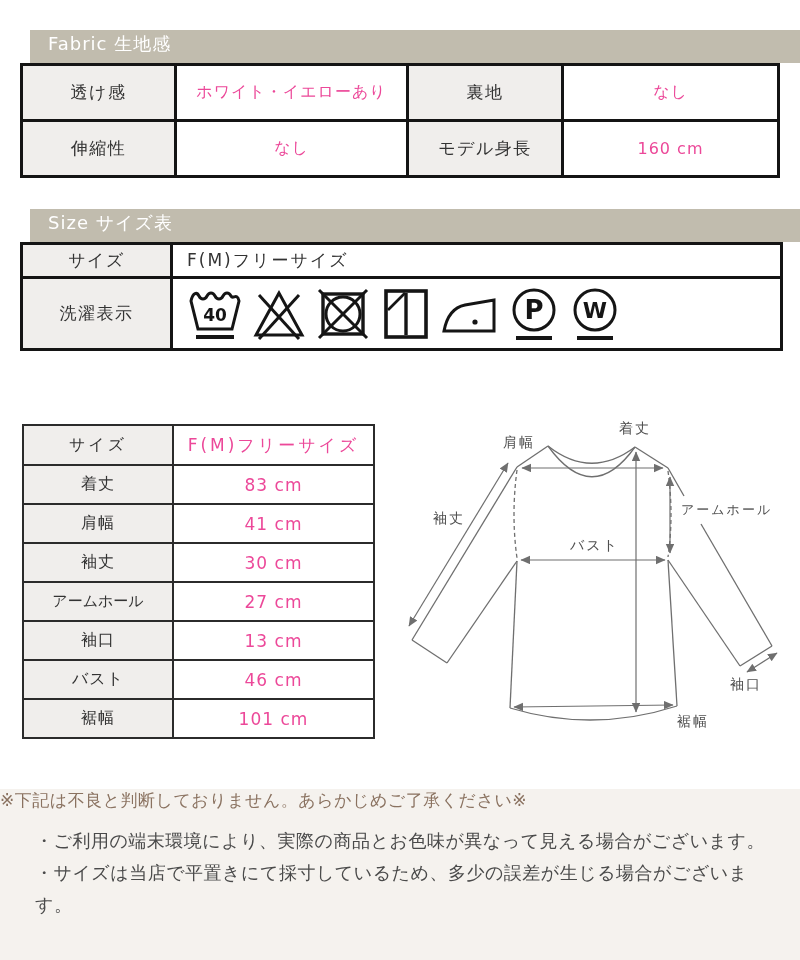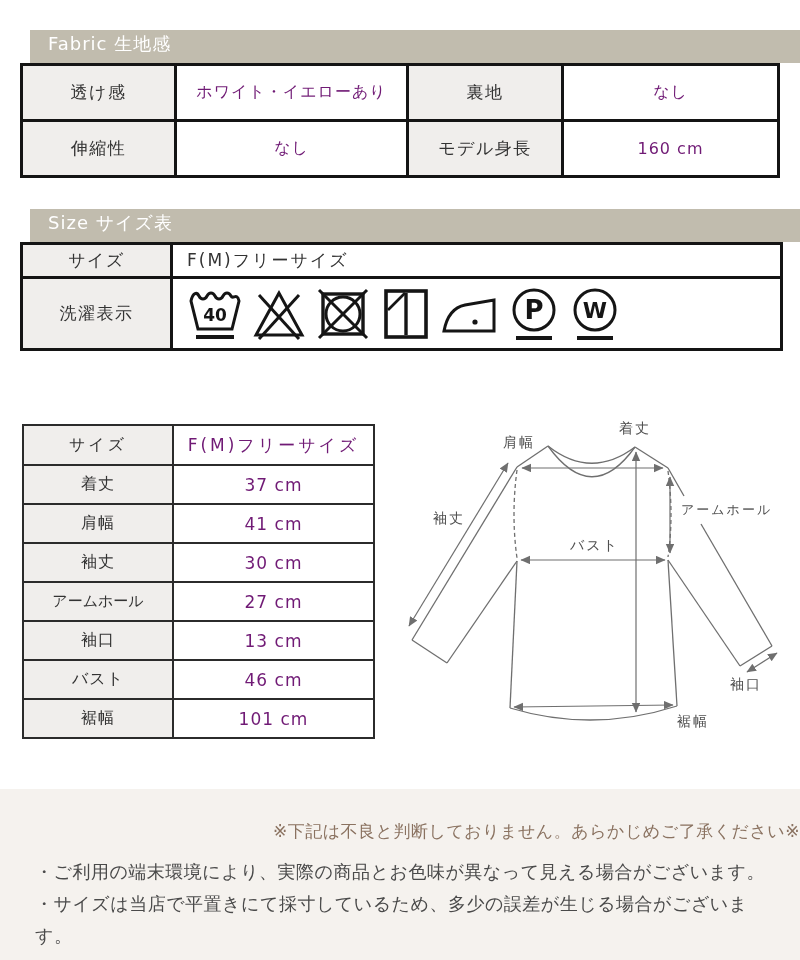--- a/index.html
+++ b/index.html
@@ -12,37 +12,37 @@
     position:absolute;left:30px;right:0;height:33px;line-height:27px;
     background:#c1bcae;color:#ffffff;font-size:18px;letter-spacing:1px;
     padding-left:18px;
   }
   table{border-collapse:collapse;table-layout:fixed;position:absolute;padding-left:7px;}
   .t-thick{border:3px solid #141414;}
   .t-thick td{border:3px solid #141414;vertical-align:middle;}
   .t-thin{border:2px solid #2b2b2b;}
   .t-thin td{border:2px solid #2b2b2b;vertical-align:middle;}
   td.lbl{background:#f0eeec;text-align:center;font-size:17px;letter-spacing:1.5px;color:#333;}
-  td.val{background:#ffffff;text-align:center;font-size:16px;letter-spacing:1px;color:#701a75;}
+  td.val{background:#ffffff;text-align:center;font-size:16px;letter-spacing:1px;color:#ec4899;}
   td.val-left{background:#ffffff;text-align:left;font-size:17px;letter-spacing:2px;padding-left:14px;color:#333;}
   .small-val{font-size:14px;letter-spacing:0.5px;}
   .care-row{display:flex;align-items:center;gap:9px;padding-left:13px;background:#fff;}
   .care-row svg{display:block;}
   
   .t-thin td.lbl{font-size:16px;letter-spacing:1px;}
   .t-thin td.val{font-size:17px;letter-spacing:1px;}
   .t-thin td.lbl.tight{letter-spacing:0;font-size:15px;}
   .mh{letter-spacing:3px !important;}
   
   #diagram{position:absolute;left:400px;top:410px;width:400px;height:352px;}
   #diagram svg{position:absolute;left:0;top:0;}
   .dlab{position:absolute;font-size:14px;color:#4f4f4f;letter-spacing:2px;white-space:nowrap;}
   
   #notes{position:absolute;left:0;top:789px;width:800px;height:171px;background:#f5f2ee;}
-  #notes .heading{margin-top:31px;text-align:right;color:#8a7260;font-size:17px;letter-spacing:0.5px;}
+  #notes .heading{text-align:left;color:#8a7260;font-size:17px;letter-spacing:0.5px;}
   #notes ul{list-style:none;margin:13px 0 0 0;padding:0 20px 0 35px;}
   #notes li{font-size:18px;color:#4a4a4a;line-height:32px;letter-spacing:0.5px;}
 </style>
 </head>
 <body>
 
 <div class="bar" style="top:30px">
   <span>Fabric 生地感</span>
 </div>
 
@@ -140,21 +140,21 @@
       <col style="width:150px">
       <col style="width:201px">
     </colgroup>
   <tbody>
       <tr style="height:40px">
     <td class="lbl mh">サイズ</td>
     <td class="val mh">F(M)フリーサイズ</td>
   </tr>
   <tr style="height:39px">
     <td class="lbl">着丈</td>
-    <td class="val">37 cm</td>
+    <td class="val">83 cm</td>
   </tr>
   <tr style="height:39px">
     <td class="lbl">肩幅</td>
     <td class="val">41 cm</td>
   </tr>
   <tr style="height:39px">
     <td class="lbl">袖丈</td>
     <td class="val">30 cm</td>
   </tr>
   <tr style="height:39px">

